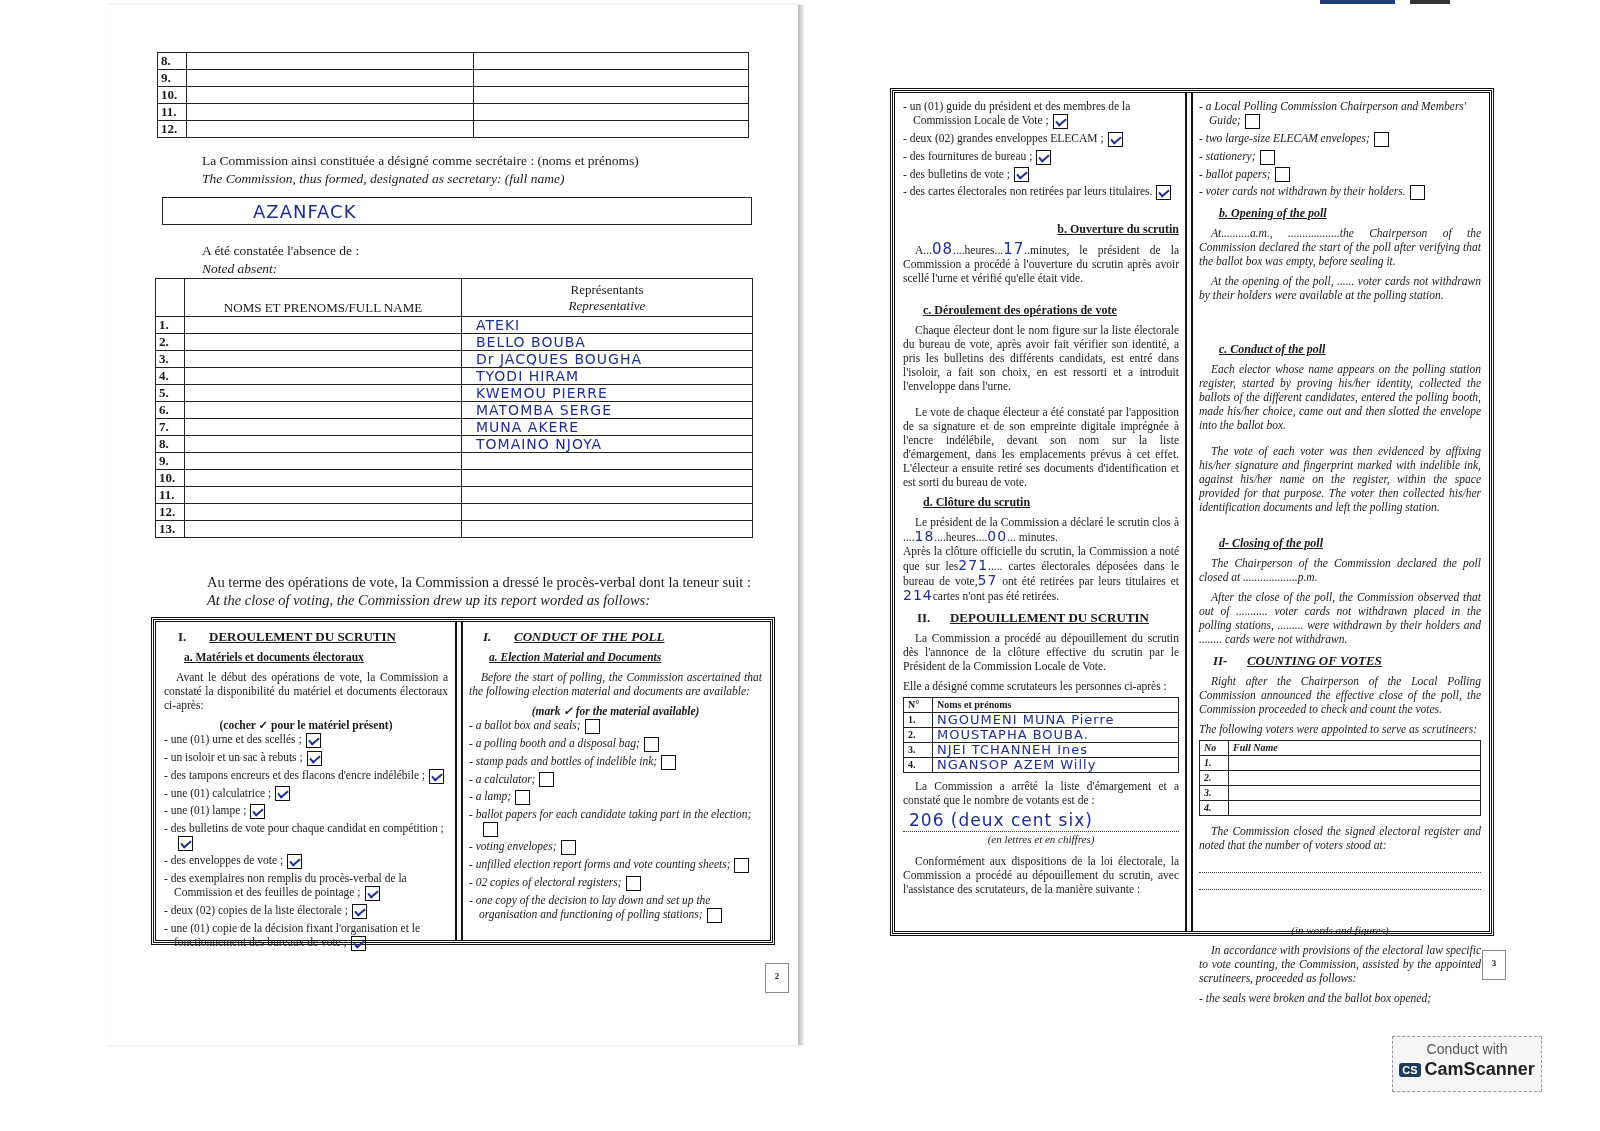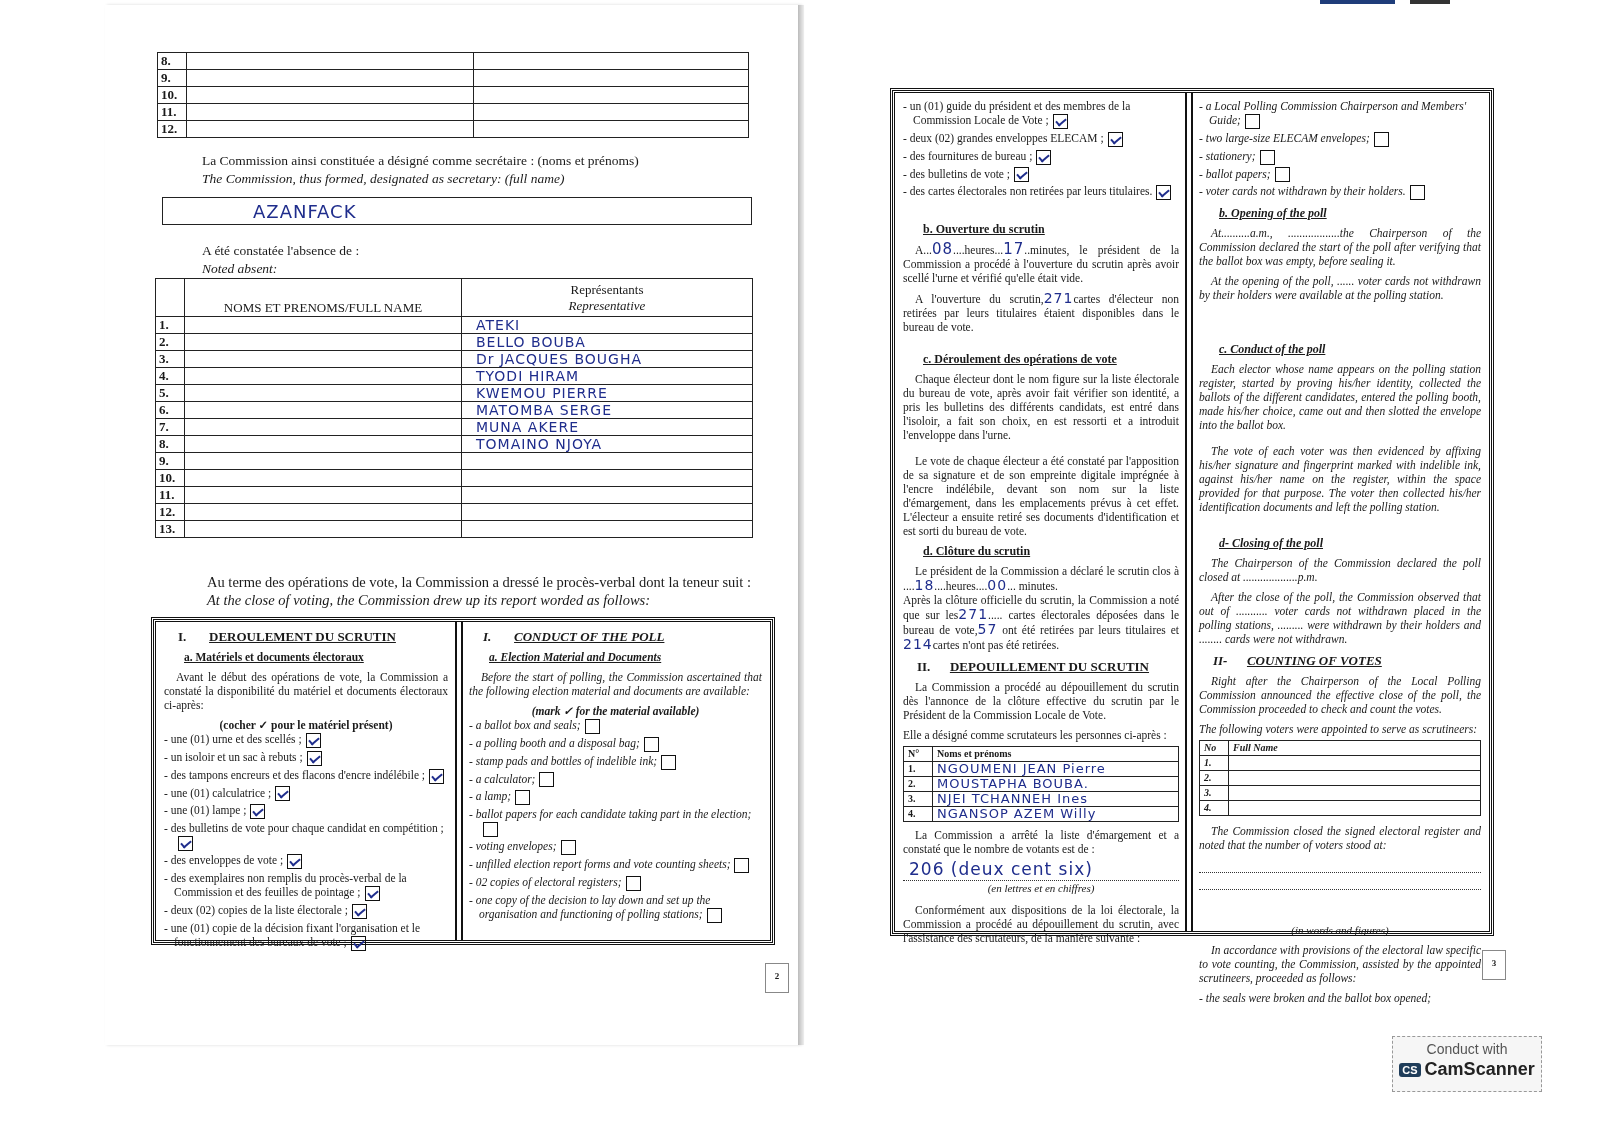--- a/index.html
+++ b/index.html
@@ -218,26 +218,23 @@
 
     <div class="col" style="left:0;width:292px;">
       <ul id="fr-items2">
           <li><span>un (01) guide du président et des membres de la Commission Locale de Vote ;</span><span class="box checked"></span></li>
           <li><span>deux (02) grandes enveloppes ELECAM ;</span><span class="box checked"></span></li>
           <li><span>des fournitures de bureau ;</span><span class="box checked"></span></li>
           <li><span>des bulletins de vote ;</span><span class="box checked"></span></li>
           <li><span>des cartes électorales non retirées par leurs titulaires.</span><span class="box checked"></span></li>
         </ul>
 
-      <div class="subttl u" style="margin-top:22px;">b.  Ouverture du scrutin</div>
+      <div class="subttl u" style="margin-top:22px;text-align:right;">b.  Ouverture du scrutin</div>
       <p>
         <span>A</span>...<span class="hand" style="font-size:15px;">08</span>....<span>heures</span>...<span class="hand" style="font-size:15px;">17</span>..<span>minutes, le président de la Commission a procédé à l'ouverture du scrutin après avoir scellé l'urne et vérifié qu'elle était vide.</span>
-      </p>
-      <p>
-        <span>A l'ouverture du scrutin,</span><span class="hand" style="font-size:14px;">271</span><span>cartes d'électeur non retirées par leurs titulaires étaient disponibles dans le bureau de vote.</span>
       </p>
 
       <div class="subttl u" style="margin-top:18px;">c.  Déroulement des opérations de vote</div>
       <p>Chaque électeur dont le nom figure sur la liste électorale du bureau de vote, après avoir fait vérifier son identité, a pris les bulletins des différents candidats, est entré dans l'isoloir, a fait son choix, en est ressorti et a introduit l'enveloppe dans l'urne.</p>
       <p style="margin-top:12px;">Le vote de chaque électeur a été constaté par l'apposition de sa signature et de son empreinte digitale imprégnée à l'encre indélébile, devant son nom sur la liste d'émargement, dans les emplacements prévus à cet effet. L'électeur a ensuite retiré ses documents d'identification et est sorti du bureau de vote.</p>
 
       <div class="subttl u" style="">d.  Clôture du scrutin</div>
       <p>
         <span>Le président de la Commission a déclaré le scrutin clos à</span> ....<span class="hand" style="font-size:14px;">18</span>....<span>heures</span>....<span class="hand" style="font-size:14px;">00</span>... <span>minutes.</span><br>
         <span>Après la clôture officielle du scrutin, la Commission a noté que sur les</span><span class="hand" style="font-size:14px;">271</span>..... <span>cartes électorales déposées dans le bureau de vote,</span><span class="hand" style="font-size:14px;">57</span> <span>ont été retirées par leurs titulaires et</span> <span class="hand" style="font-size:14px;">214</span><span>cartes n'ont pas été retirées.</span>
@@ -249,21 +246,21 @@
       <table class="scr">
         <thead>
             <tr>
               <td style="width:20px;font-weight:bold;">N°</td>
               <td style="font-weight:bold;">Noms et prénoms</td>
             </tr>
           </thead>
         <tbody id="scr-fr">
             <tr>
               <td style="font-weight:bold">1.</td>
-              <td class="hand" style="font-size:13px;font-style:normal;">NGOUMENI JEAN Pierre</td>
+              <td class="hand" style="font-size:13px;font-style:normal;">NGOUMENI MUNA Pierre</td>
             </tr>
             <tr>
               <td style="font-weight:bold">2.</td>
               <td class="hand" style="font-size:13px;font-style:normal;">MOUSTAPHA BOUBA.</td>
             </tr>
             <tr>
               <td style="font-weight:bold">3.</td>
               <td class="hand" style="font-size:13px;font-style:normal;">NJEI TCHANNEH Ines</td>
             </tr>
             <tr>

